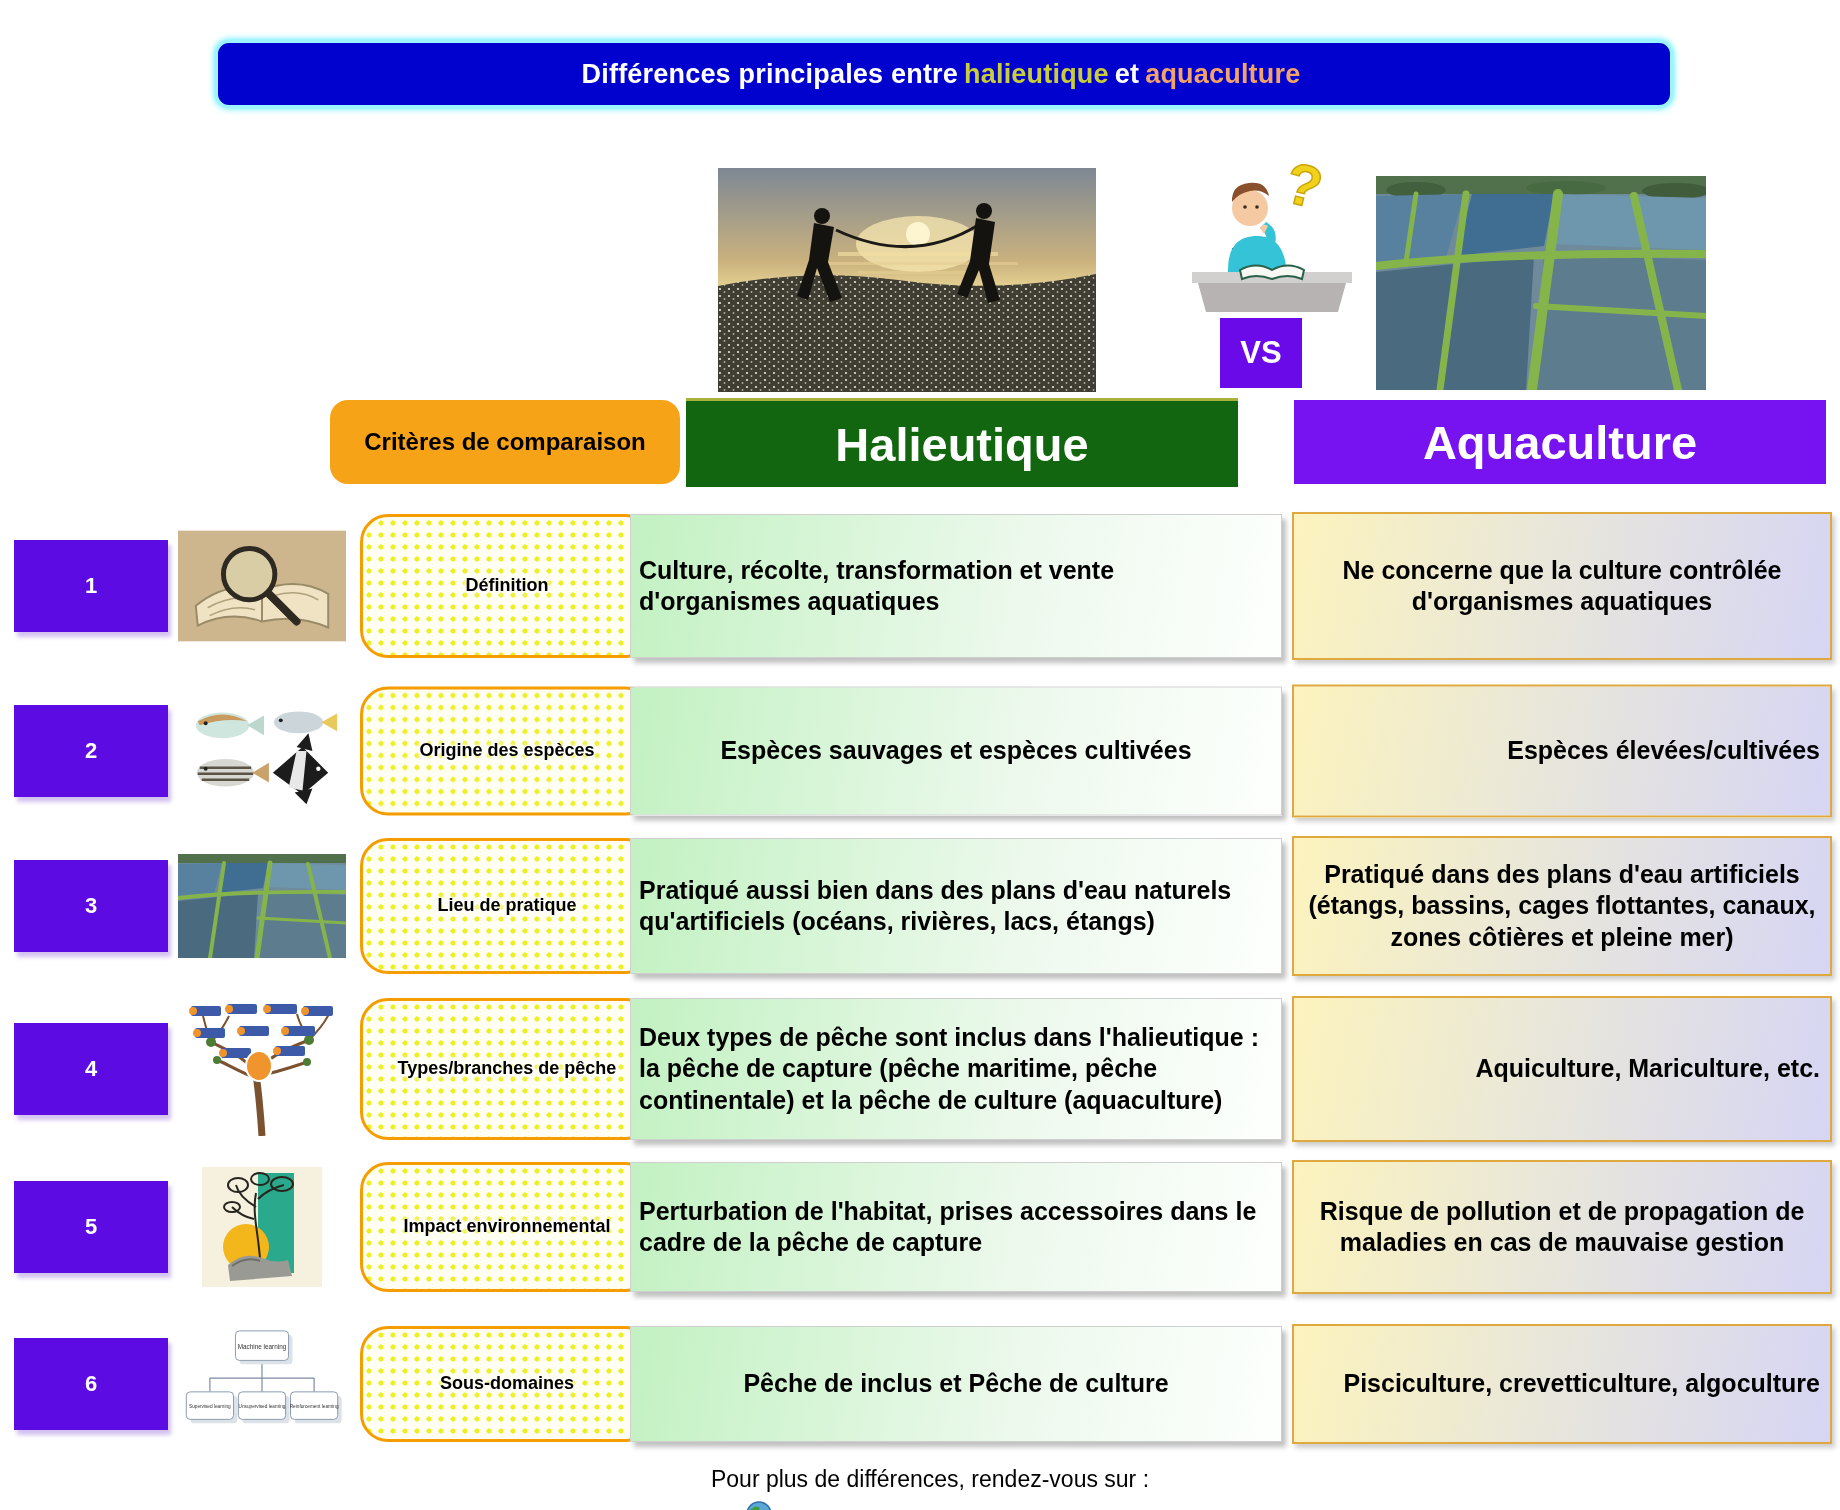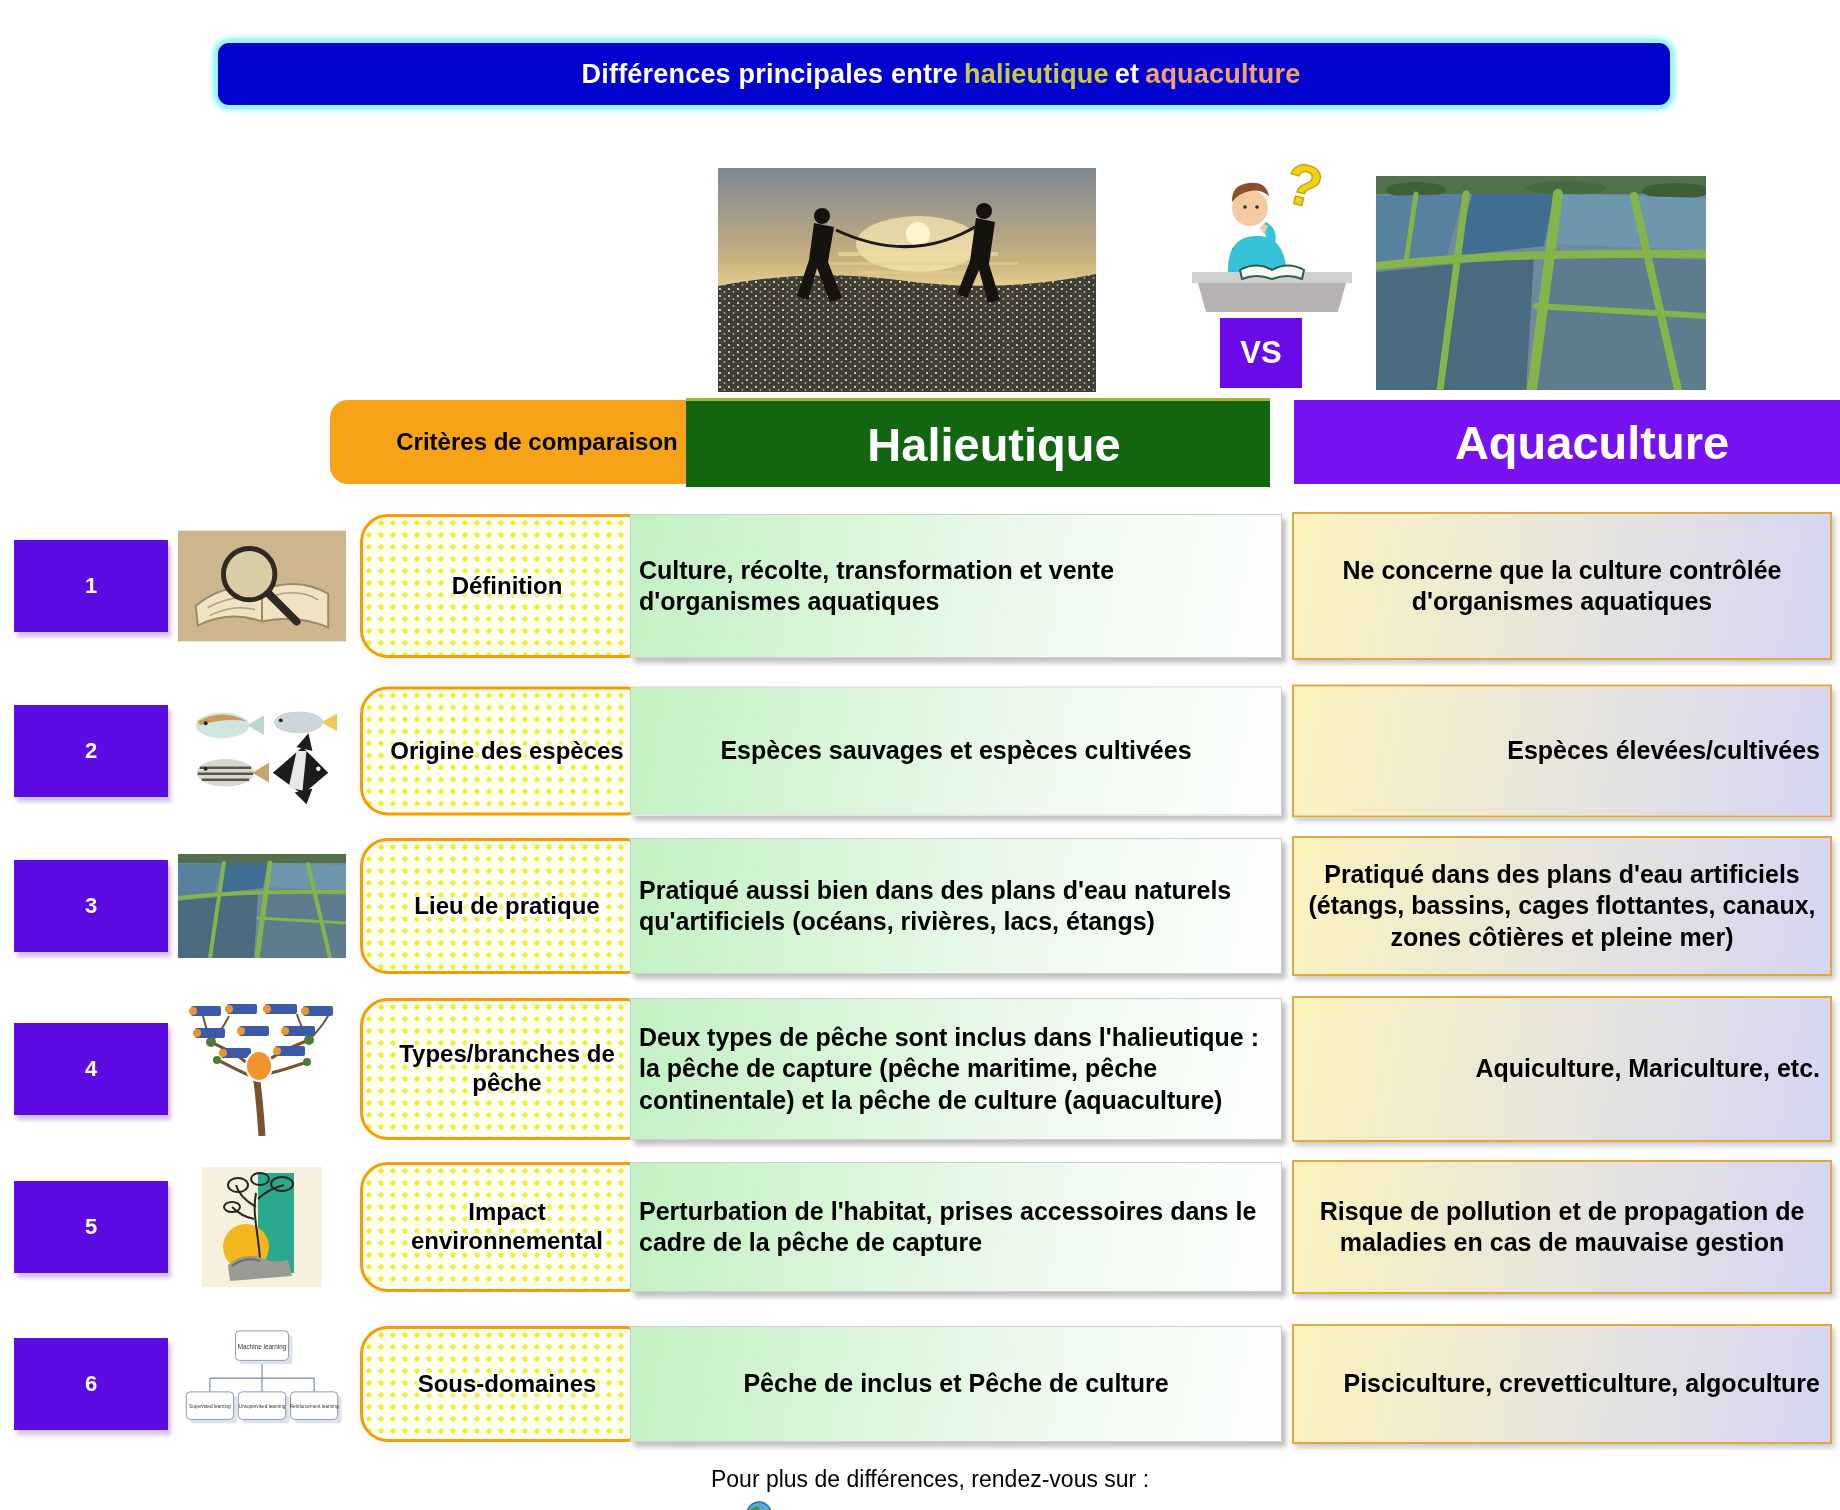--- a/index.html
+++ b/index.html
@@ -15,21 +15,21 @@
   .t-yellow{color:#c9cd3a;}
   .t-orange{color:#f2a36a;}
 
   
   .hero-img{position:absolute;display:block;}
   .vs{position:absolute;left:1220px;top:290px;width:82px;height:70px;background:#6a0ae8;
       color:#fff;font-weight:bold;font-size:31px;display:flex;align-items:center;justify-content:center;}
 
   
   .hdr{position:absolute;display:flex;align-items:center;justify-content:center;
-       font-weight:bold;text-align:center;padding-left:32px;}
+       font-weight:bold;text-align:center;}
   .hdr-orange{left:330px;top:372px;width:350px;height:84px;background:#f6a318;
               border-radius:18px;color:#000;font-size:24px;}
   .hdr-green{left:686px;top:370px;width:552px;height:86px;background:#11660f;
              border-top:3px solid #a8b23a;color:#fff;font-size:47px;}
   .hdr-purple{left:1294px;top:372px;width:532px;height:84px;background:#7712f0;
               color:#fff;font-size:47px;}
 
   
   .row{position:absolute;left:0;width:1840px;}
   .num{position:absolute;left:14px;top:50%;transform:translateY(-50%);
@@ -38,21 +38,21 @@
        box-shadow:3px 5px 4px rgba(130,80,210,.35);}
   .ricon{position:absolute;left:178px;top:50%;transform:translateY(-50%);
          width:168px;display:flex;align-items:center;justify-content:center;}
   .crit{position:absolute;left:360px;top:50%;transform:translateY(-50%);
         width:294px;height:calc(100% - 16px);box-sizing:border-box;
         border:3px solid #f59d00;border-radius:28px;
         background-color:#fffef2;
         background-image:radial-gradient(circle,#eef026 2.3px,rgba(0,0,0,0) 2.9px);
         background-size:12px 12px;
         display:flex;align-items:center;justify-content:center;text-align:center;
-        font-size:24px;font-weight:bold;color:#000;padding:0 8px;line-height:1.2;}
+        font-size:18px;font-weight:bold;color:#000;padding:0 8px;line-height:1.2;}
   .crit span{text-shadow:0 0 5px #fff,0 0 6px #fff,0 0 9px #fff;}
   .hcell{position:absolute;left:630px;top:50%;transform:translateY(-50%);
          width:652px;height:calc(100% - 16px);box-sizing:border-box;
          background:linear-gradient(100deg,#c2f1c2 0%,#eef9ee 62%,#fdfffd 100%);
          border:1px solid #cfcfcf;box-shadow:4px 5px 5px rgba(0,0,0,.25);
          display:flex;align-items:center;justify-content:center;
          font-size:25px;font-weight:bold;color:#000;padding:0 8px;line-height:1.26;}
   .acell{position:absolute;left:1292px;top:50%;transform:translateY(-50%);
          width:540px;height:calc(100% - 12px);box-sizing:border-box;
          background:linear-gradient(100deg,#fcf3bd 0%,#e9e7d9 45%,#d6d5f4 100%);

